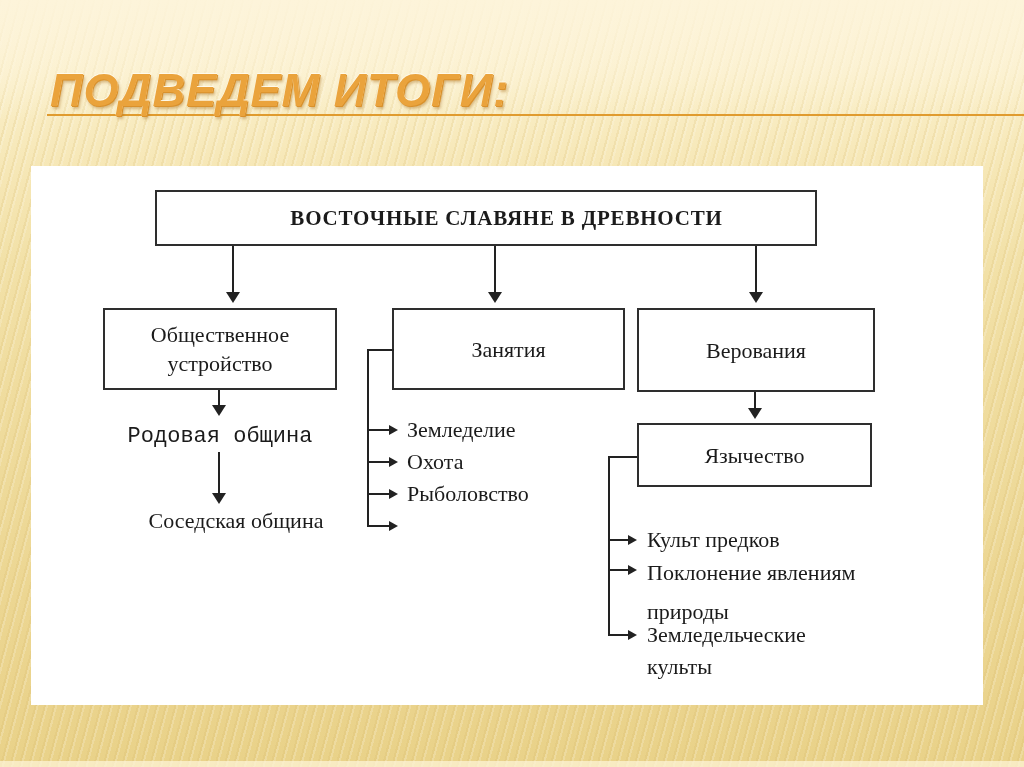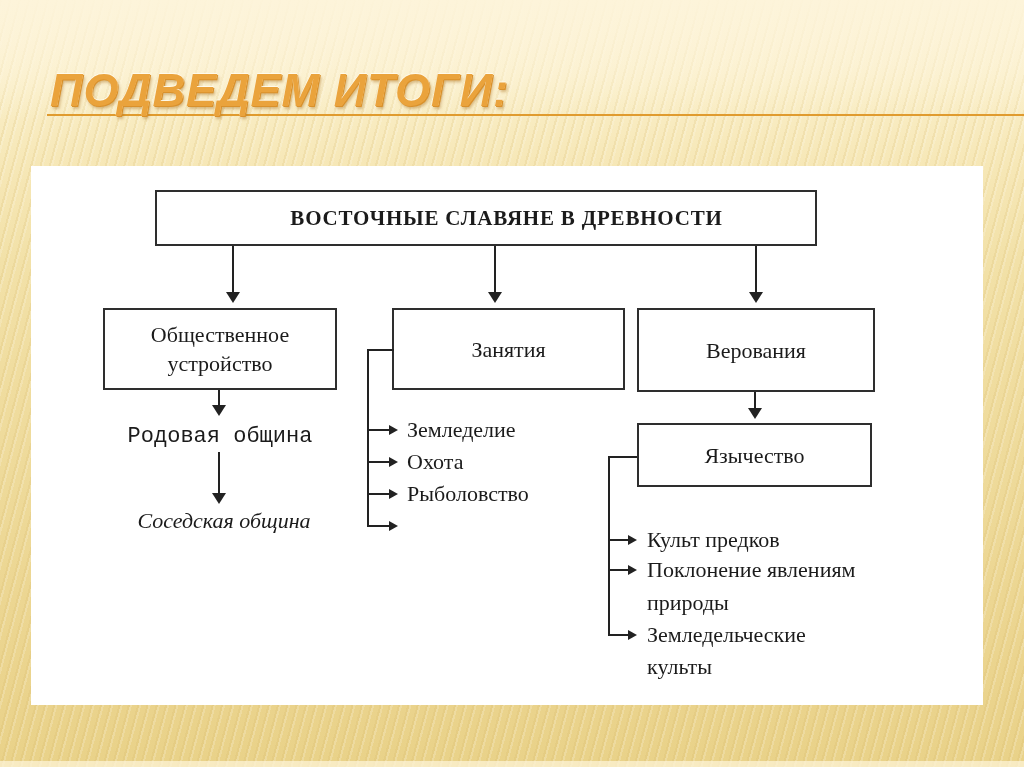--- a/index.html
+++ b/index.html
@@ -95,21 +95,21 @@
   <div class="varrow" style="left:232px; top:246px; height:46px;"></div>
   <div class="varrow" style="left:494px; top:246px; height:46px;"></div>
   <div class="varrow" style="left:755px; top:246px; height:46px;"></div>
 
   <div class="box" style="left:103px; top:308px; width:234px; height:82px;">
     <span>Общественное устройство</span>
   </div>
   <div class="varrow" style="left:218px; top:390px; height:15px;"></div>
   <div class="label label--center" style="left:107px; top:424px; width:226px;font-family:Liberation Mono, monospace;">Родовая община</div>
   <div class="varrow" style="left:218px; top:452px; height:41px;"></div>
-  <div class="label label--center" style="left:96px; top:508px; width:256px;font-style:italic;">Соседская община</div>
+  <div class="label label--center" style="left:108px; top:508px; width:256px;">Соседская община</div>
 
   <div class="box" style="left:392px; top:308px; width:233px; height:82px;">
     <span>Занятия</span>
   </div>
   <div class="hline" style="left:367px; top:349px; width:27px;"></div>
   <div class="vline" style="left:367px; top:349px; height:178px;"></div>
   <div class="hstub" style="left:367px; top:429px; width:22px;"></div>
   <div class="hstub" style="left:367px; top:461px; width:22px;"></div>
   <div class="hstub" style="left:367px; top:493px; width:22px;"></div>
   <div class="hstub" style="left:367px; top:525px; width:22px;"></div>
@@ -123,15 +123,15 @@
   <div class="varrow" style="left:754px; top:392px; height:16px;"></div>
   <div class="box" style="left:637px; top:423px; width:235px; height:64px;">
     <span>Язычество</span>
   </div>
   <div class="hline" style="left:608px; top:456px; width:29px;"></div>
   <div class="vline" style="left:608px; top:456px; height:180px;"></div>
   <div class="hstub" style="left:608px; top:539px; width:20px;"></div>
   <div class="hstub" style="left:608px; top:569px; width:20px;"></div>
   <div class="hstub" style="left:608px; top:634px; width:20px;"></div>
   <div class="label" style="left:647px; top:527px;">Культ предков</div>
-  <div class="label" style="left:647px; top:553px; width:212px; line-height:33px;">Поклонение явлениям природы</div>
+  <div class="label" style="left:647px; top:553px; width:212px; line-height:39px;">Поклонение явлениям природы</div>
   <div class="label" style="left:647px; top:619px; width:212px; line-height:32px;">Земледельческие культы</div>
 </div>
 
 </body></html>

